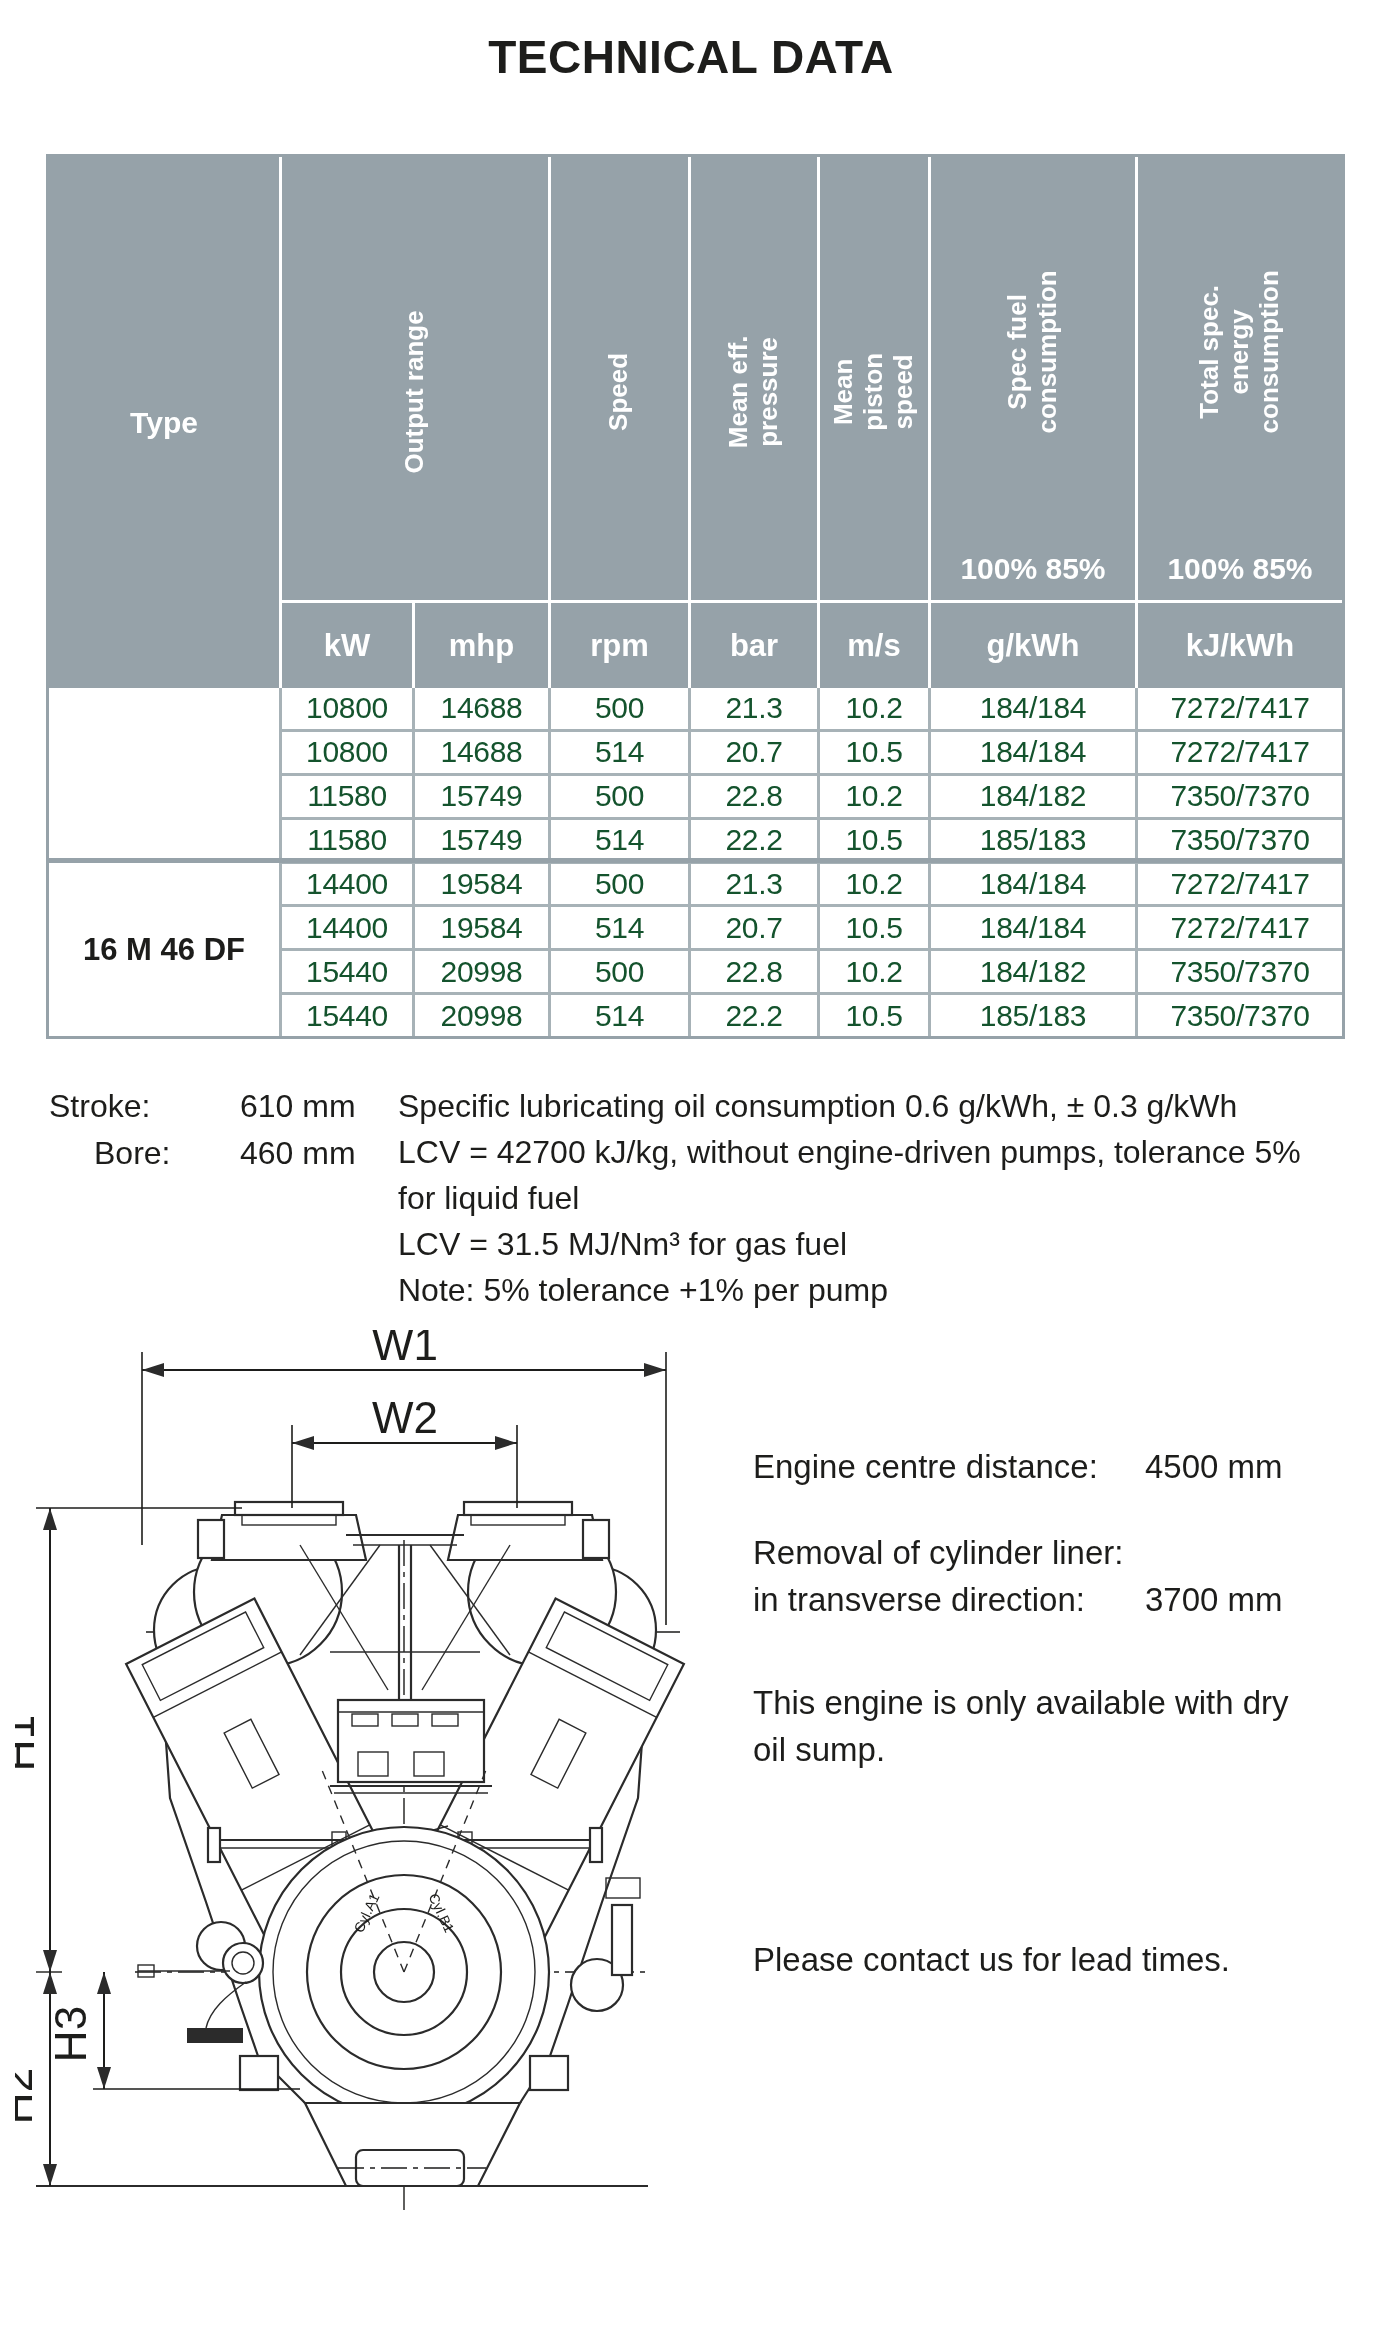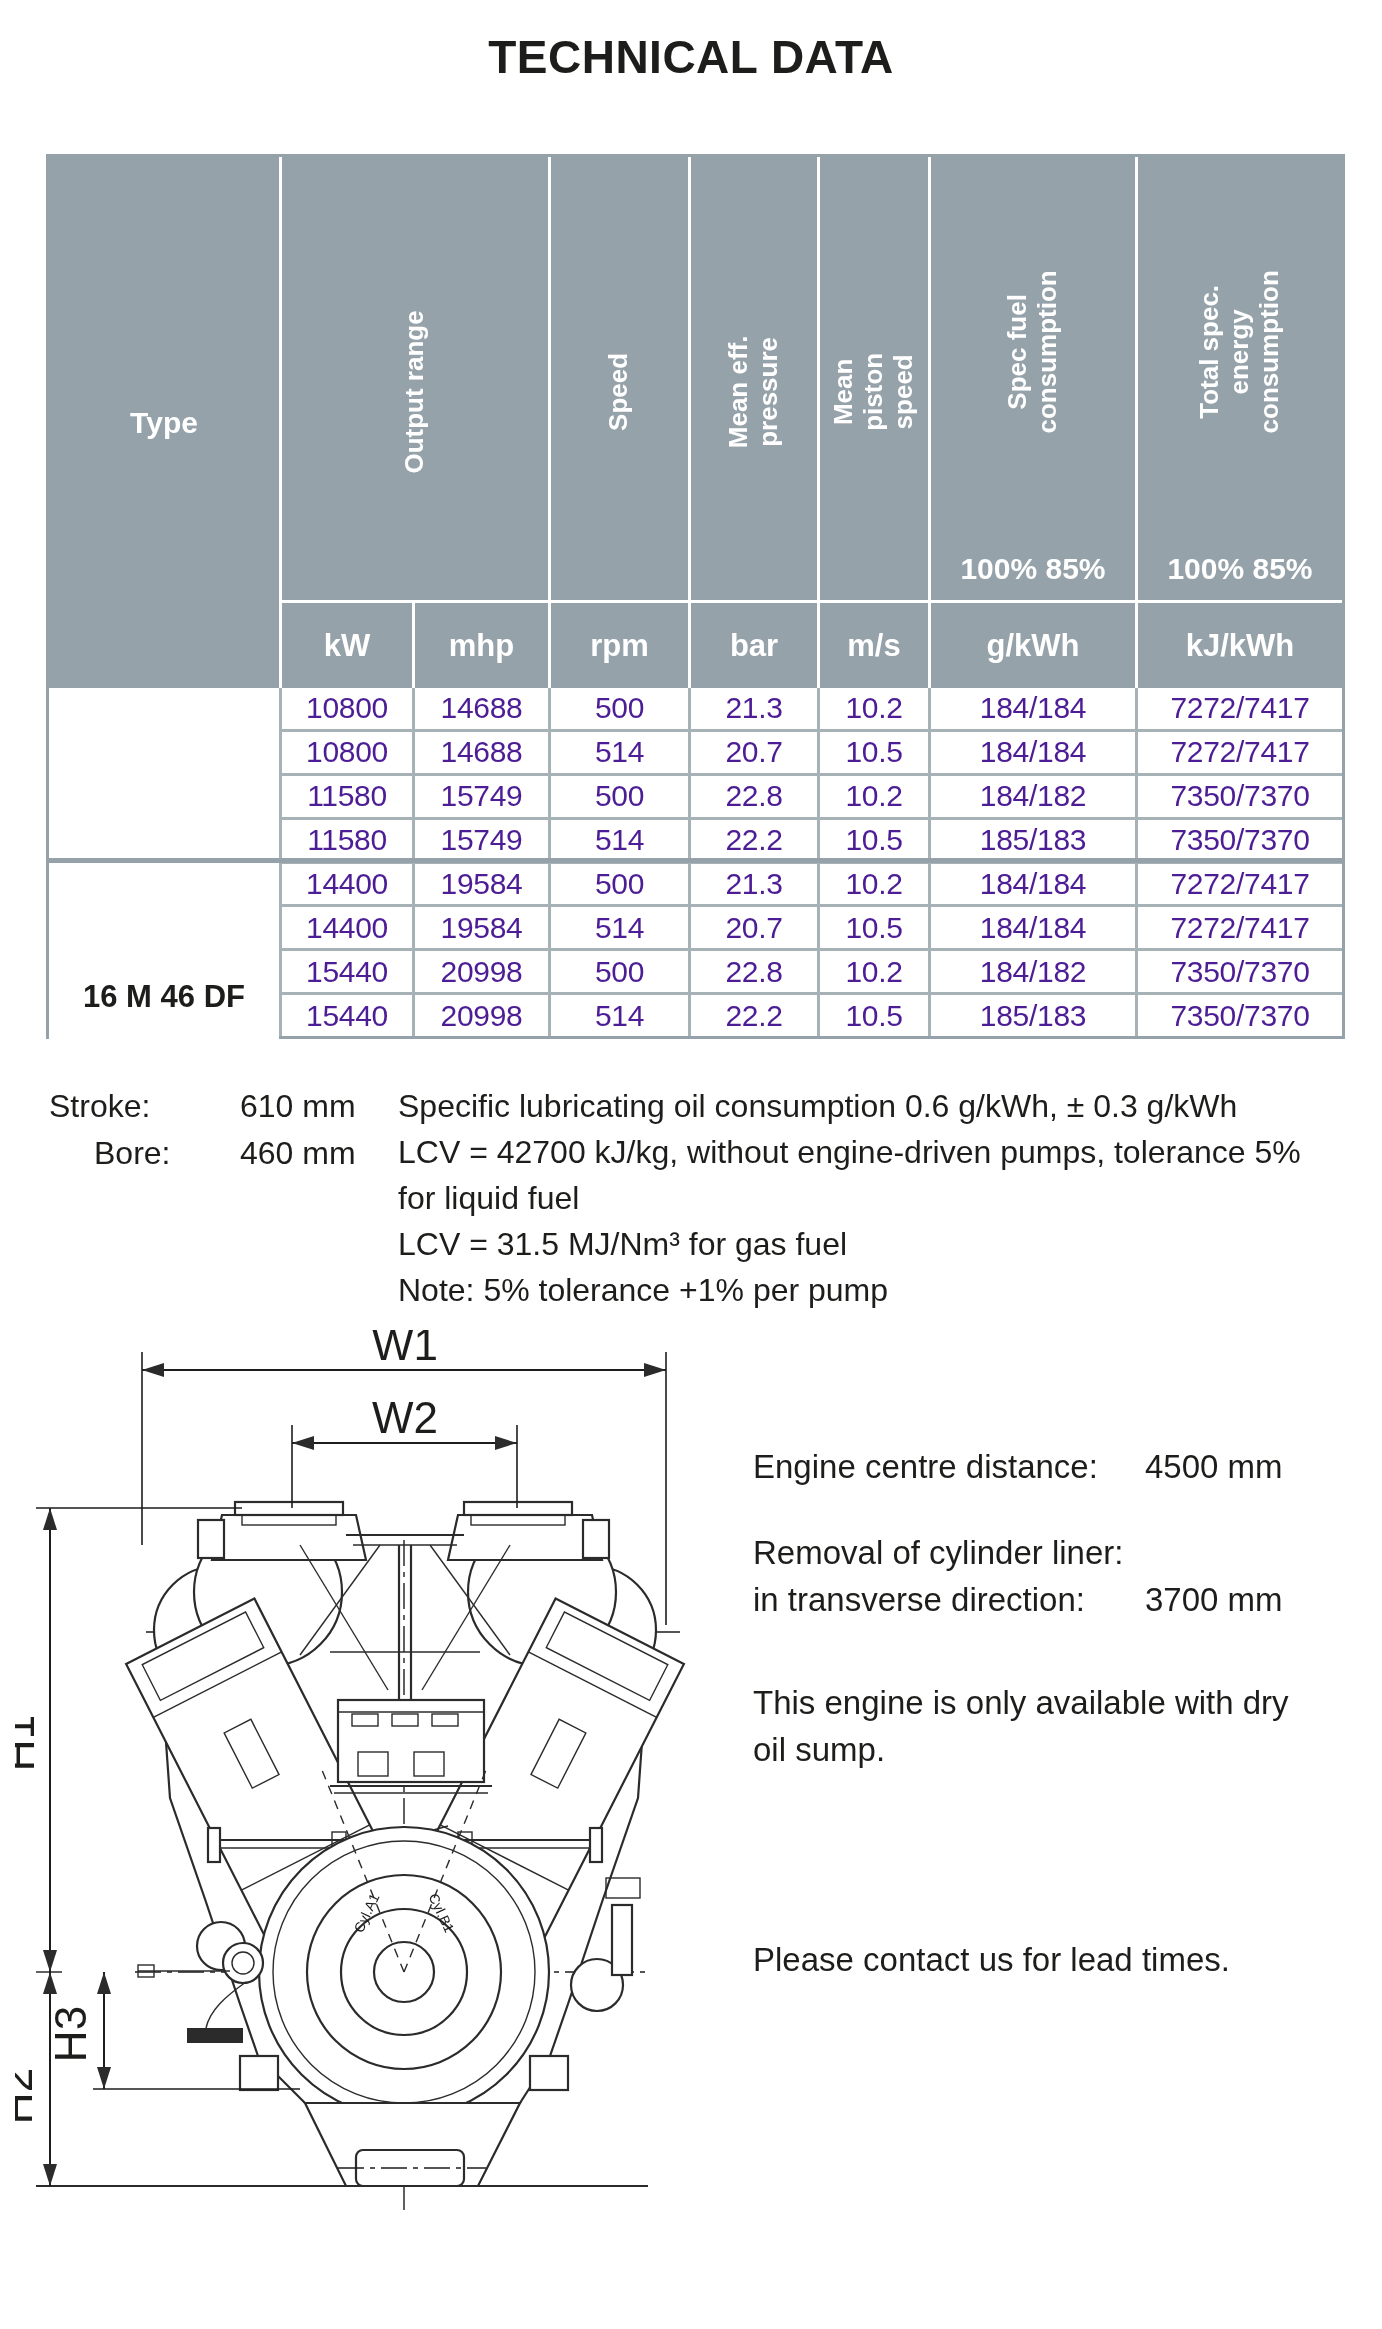--- a/index.html
+++ b/index.html
@@ -22,21 +22,21 @@
   .subhd{position:absolute;top:388px;height:48px;display:flex;align-items:center;justify-content:center;
          color:#fff;font-size:30px;font-weight:700;}
   .units-grid{position:absolute;left:233px;top:446px;width:1060px;height:85px;display:grid;
               grid-template-columns:130px 133px 137px 126px 108px 204px 204px;gap:3px;}
   .ucell{display:flex;align-items:center;justify-content:center;color:#fff;
          font-size:31px;font-weight:700;}
   .data-grid{position:absolute;left:233px;top:531px;width:1060px;height:348px;display:grid;
              grid-template-columns:130px 133px 137px 126px 108px 204px 204px;
              grid-template-rows:repeat(8,40.875px);gap:3px;background:#a7b2b7;}
   .dcell{background:#fff;display:flex;align-items:center;justify-content:center;
-         font-size:30px;color:#4c1d95;letter-spacing:-.3px;}
+         font-size:30px;color:#14532d;letter-spacing:-.3px;}
   .type-line{position:absolute;left:230px;top:531px;width:3px;height:348px;background:#a7b2b7;}
   .gcell{position:absolute;left:0;width:230px;height:172px;display:flex;align-items:center;
          justify-content:center;font-size:31px;font-weight:700;background:#fff;}
   .gsep{position:absolute;left:0;top:701px;width:1293px;height:5px;background:#96a2a9;}
   
   .note{position:absolute;font-size:32px;line-height:46px;white-space:pre-line;}
   
   .info{position:absolute;font-size:33px;line-height:47px;white-space:pre-line;}
   
   #drawing{position:absolute;left:15px;top:1330px;width:710px;height:1000px;}
@@ -157,21 +157,21 @@
         <div class="dcell">15440</div>
         <div class="dcell">20998</div>
         <div class="dcell">514</div>
         <div class="dcell">22.2</div>
         <div class="dcell">10.5</div>
         <div class="dcell">185/183</div>
         <div class="dcell">7350/7370</div>
       </div>
     <div class="type-line"></div>
 
-    <div class="gcell" style="top:707px;margin-top:47px;">16 M 46 DF</div>
+    <div class="gcell" style="top:707px;">16 M 46 DF</div>
     <div class="gsep"></div>
   </div>
 
   <div class="note" style="left:49px;top:1083px;">Stroke:</div>
   <div class="note" style="left:240px;top:1083px;text-align:center;">610 mm</div>
   <div class="note" style="left:49px;top:1130px;margin-left:45px;">Bore:</div>
   <div class="note" style="left:240px;top:1130px;">460 mm</div>
 
   <div class="note" style="left:398px;top:1083px;">Specific lubricating oil consumption 0.6 g/kWh, ± 0.3 g/kWh</div>
   <div class="note" style="left:398px;top:1129px;">LCV = 42700 kJ/kg, without engine-driven pumps, tolerance 5%</div>

